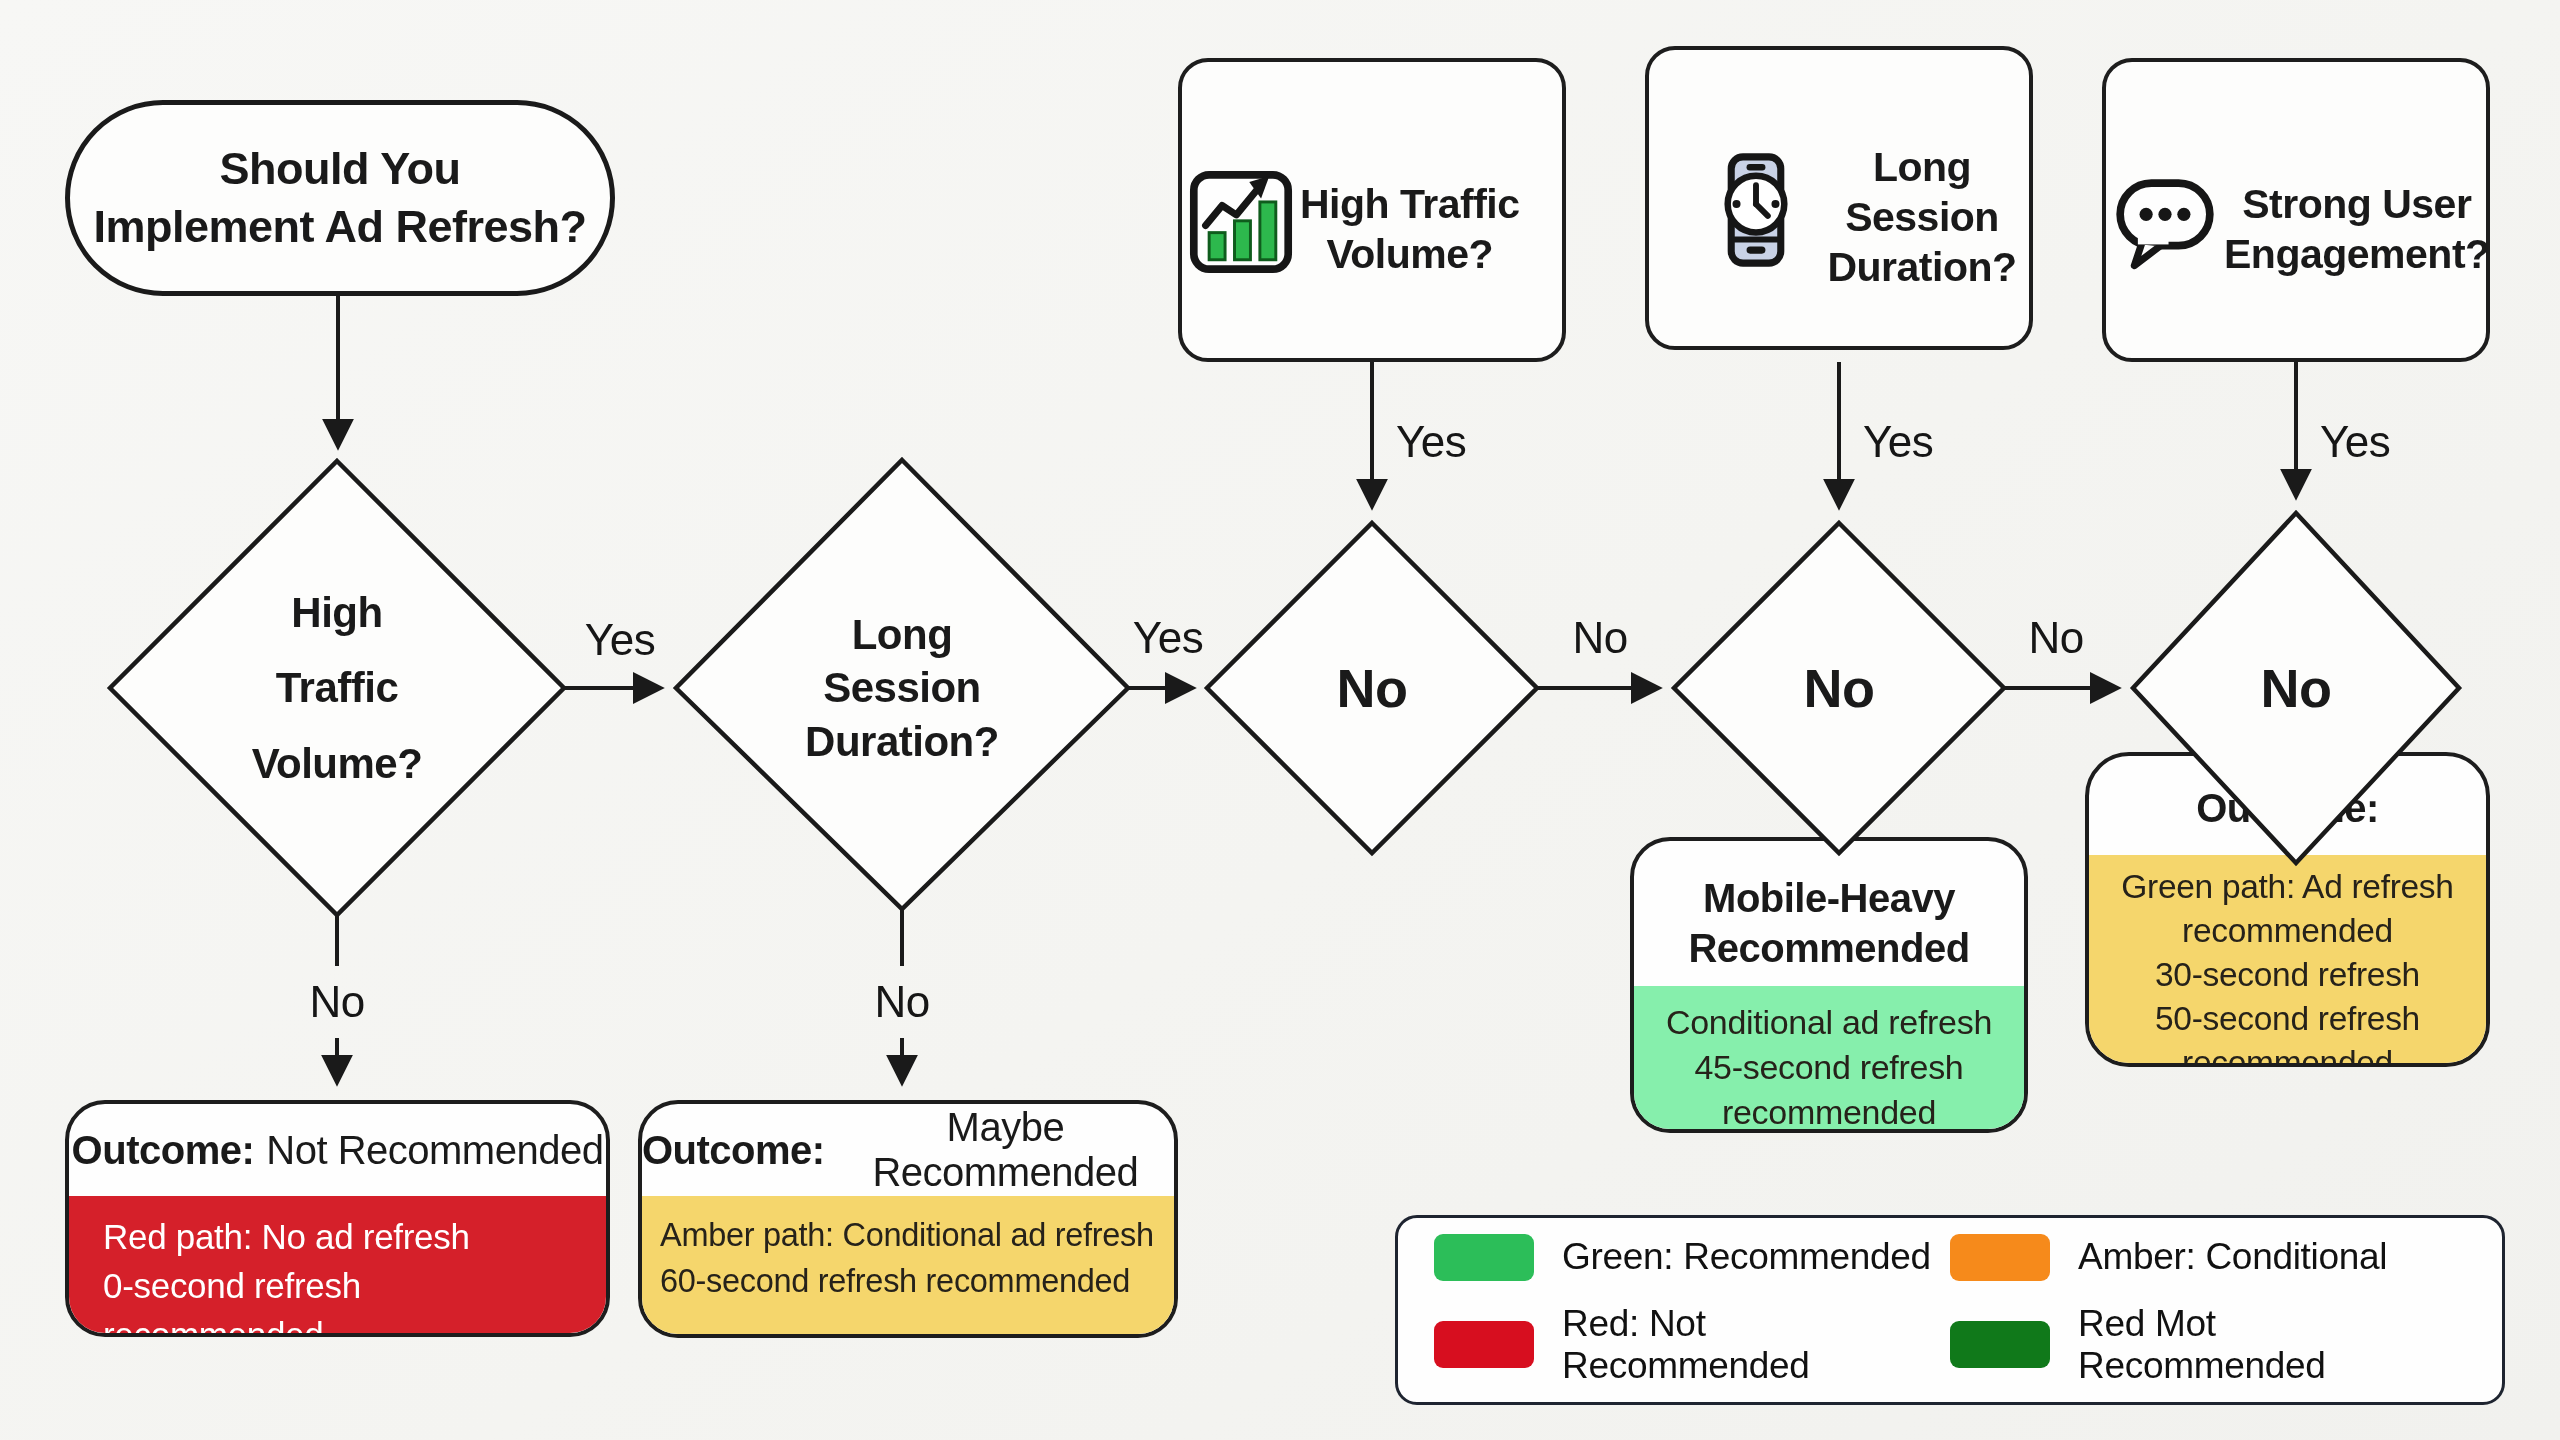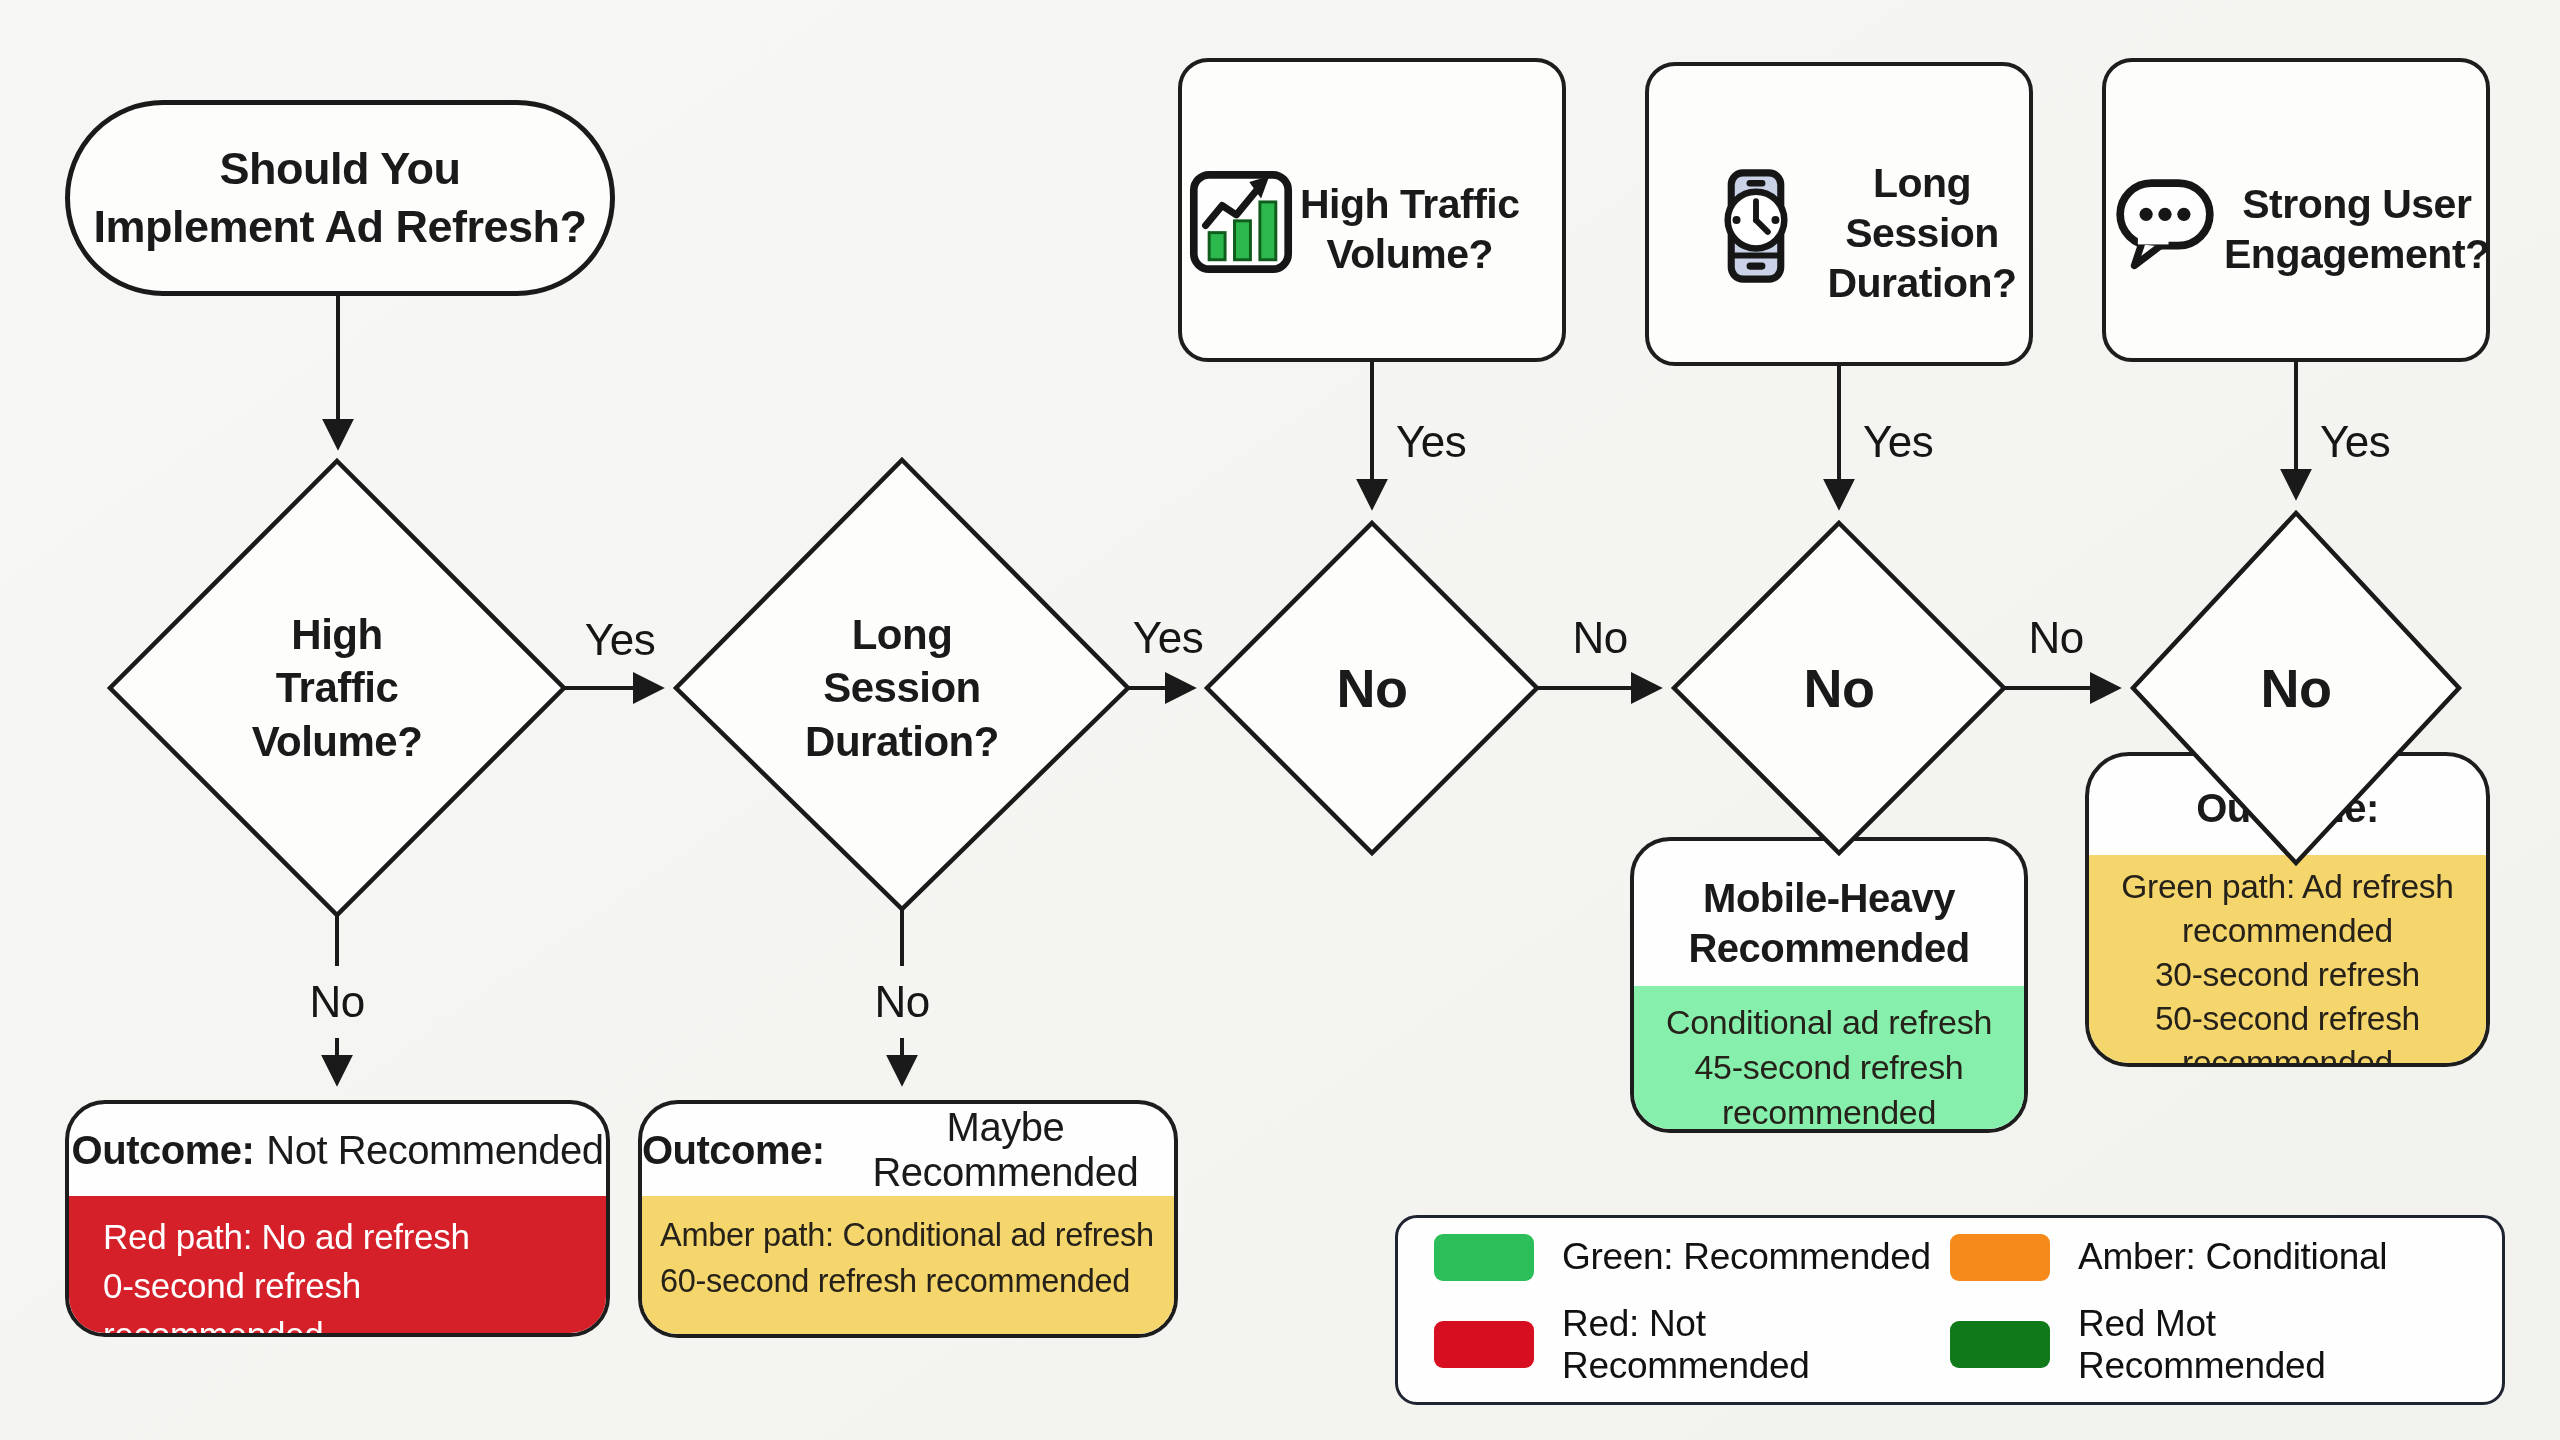--- a/index.html
+++ b/index.html
@@ -163,21 +163,21 @@
           <polyline points="20,53 34,36 46,44 65,21" fill="none" stroke="#161616" stroke-width="6" stroke-linecap="round" stroke-linejoin="round"></polyline>
           <path d="M74 11 L57 16 L67 30 Z" fill="#161616"></path>
         </svg>
       </span>
       <div class="card-title">
         <div>High Traffic</div>
         <div>Volume?</div>
       </div>
     </div>
 
-    <div class="abs card" style="left:1645px;top:62px;padding-left:48px;">
+    <div class="abs card" style="left:1645px;top:46px;padding-left:48px;">
       <span class="icon">
         <svg viewBox="0 0 100 100" width="118" height="118">
           <rect x="29" y="5" width="42" height="90" rx="10" fill="#c9d2e6" stroke="#161616" stroke-width="6"></rect>
           <rect x="42" y="11" width="16" height="5.5" rx="2.75" fill="#161616"></rect>
           <circle cx="50" cy="45" r="24" fill="#ffffff" stroke="#161616" stroke-width="5.5"></circle>
           <line x1="50" y1="45" x2="50" y2="29" stroke="#161616" stroke-width="5" stroke-linecap="round"></line>
           <line x1="50" y1="45" x2="60" y2="55" stroke="#161616" stroke-width="5" stroke-linecap="round"></line>
           <circle cx="33.5" cy="45" r="3.4" fill="#161616"></circle>
           <circle cx="66.5" cy="45" r="3.4" fill="#161616"></circle>
           <line x1="29" y1="75" x2="71" y2="75" stroke="#161616" stroke-width="5"></line>
@@ -200,21 +200,21 @@
           <circle cx="50" cy="43.5" r="5.6" fill="#161616"></circle>
           <circle cx="66" cy="43.5" r="5.6" fill="#161616"></circle>
         </svg>
       </span>
       <div class="card-title">
         <div>Strong User</div>
         <div>Engagement?</div>
       </div>
     </div>
 
-    <div class="abs dtext big" style="left:197px;top:568px;width:280px;height:240px;">
+    <div class="abs dtext big" style="left:197px;top:568px;width:280px;height:240px;gap:22px;">
       <span>High</span>
       <span>Traffic</span>
       <span>Volume?</span>
     </div>
     <div class="abs dtext big" style="left:762px;top:568px;width:280px;height:240px;">
       <span>Long</span>
       <span>Session</span>
       <span>Duration?</span>
     </div>
     <div class="abs dtext small" style="left:1292px;top:628px;width:160px;height:120px;">No</div>

